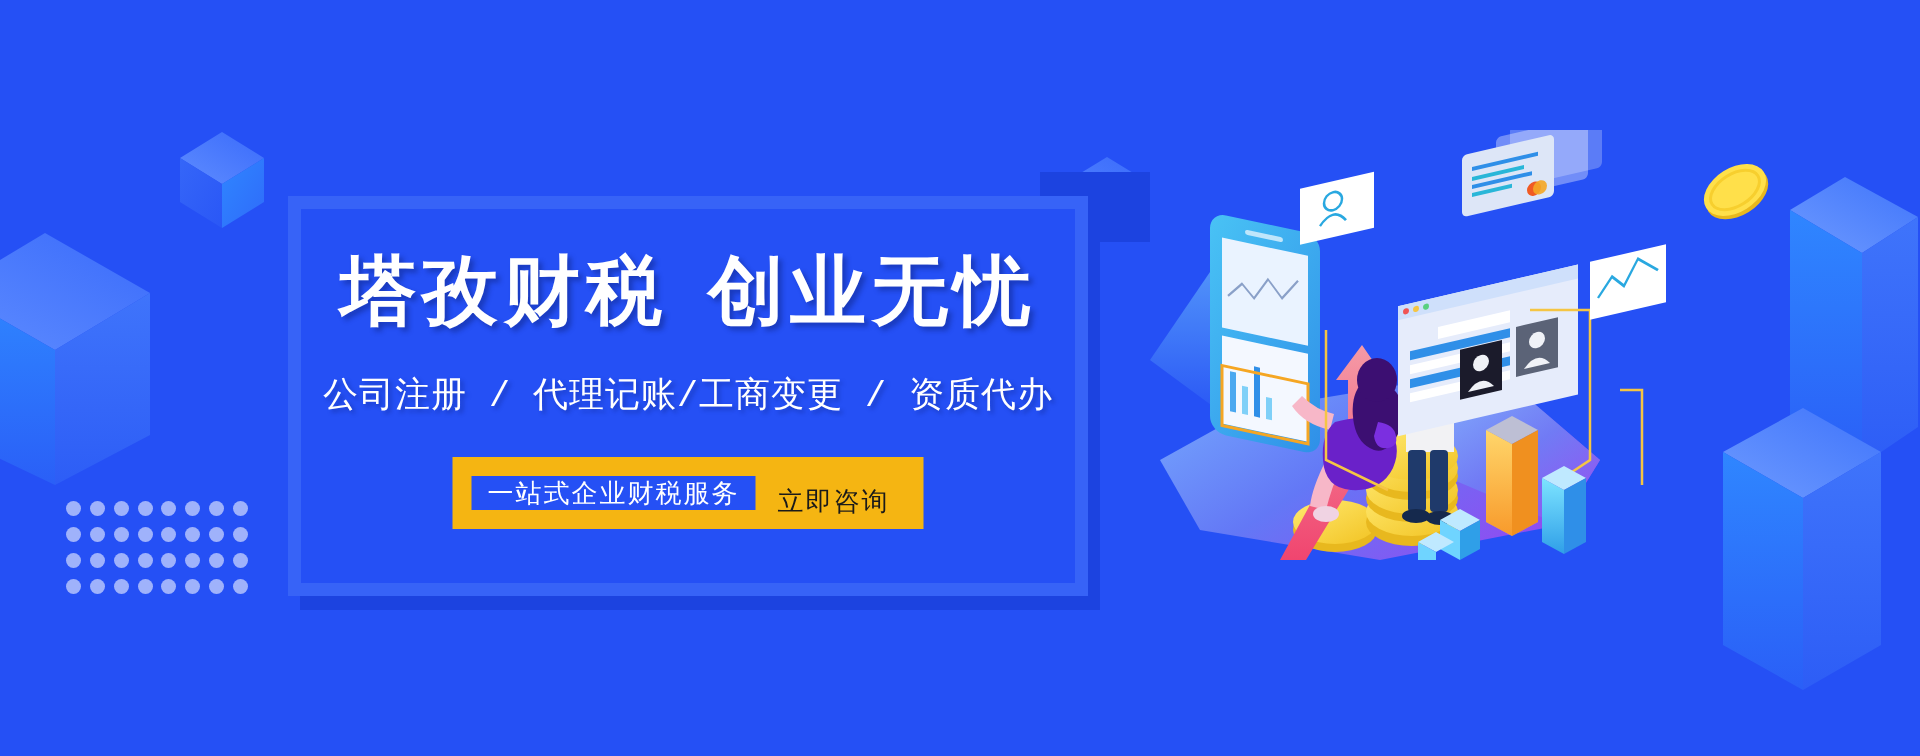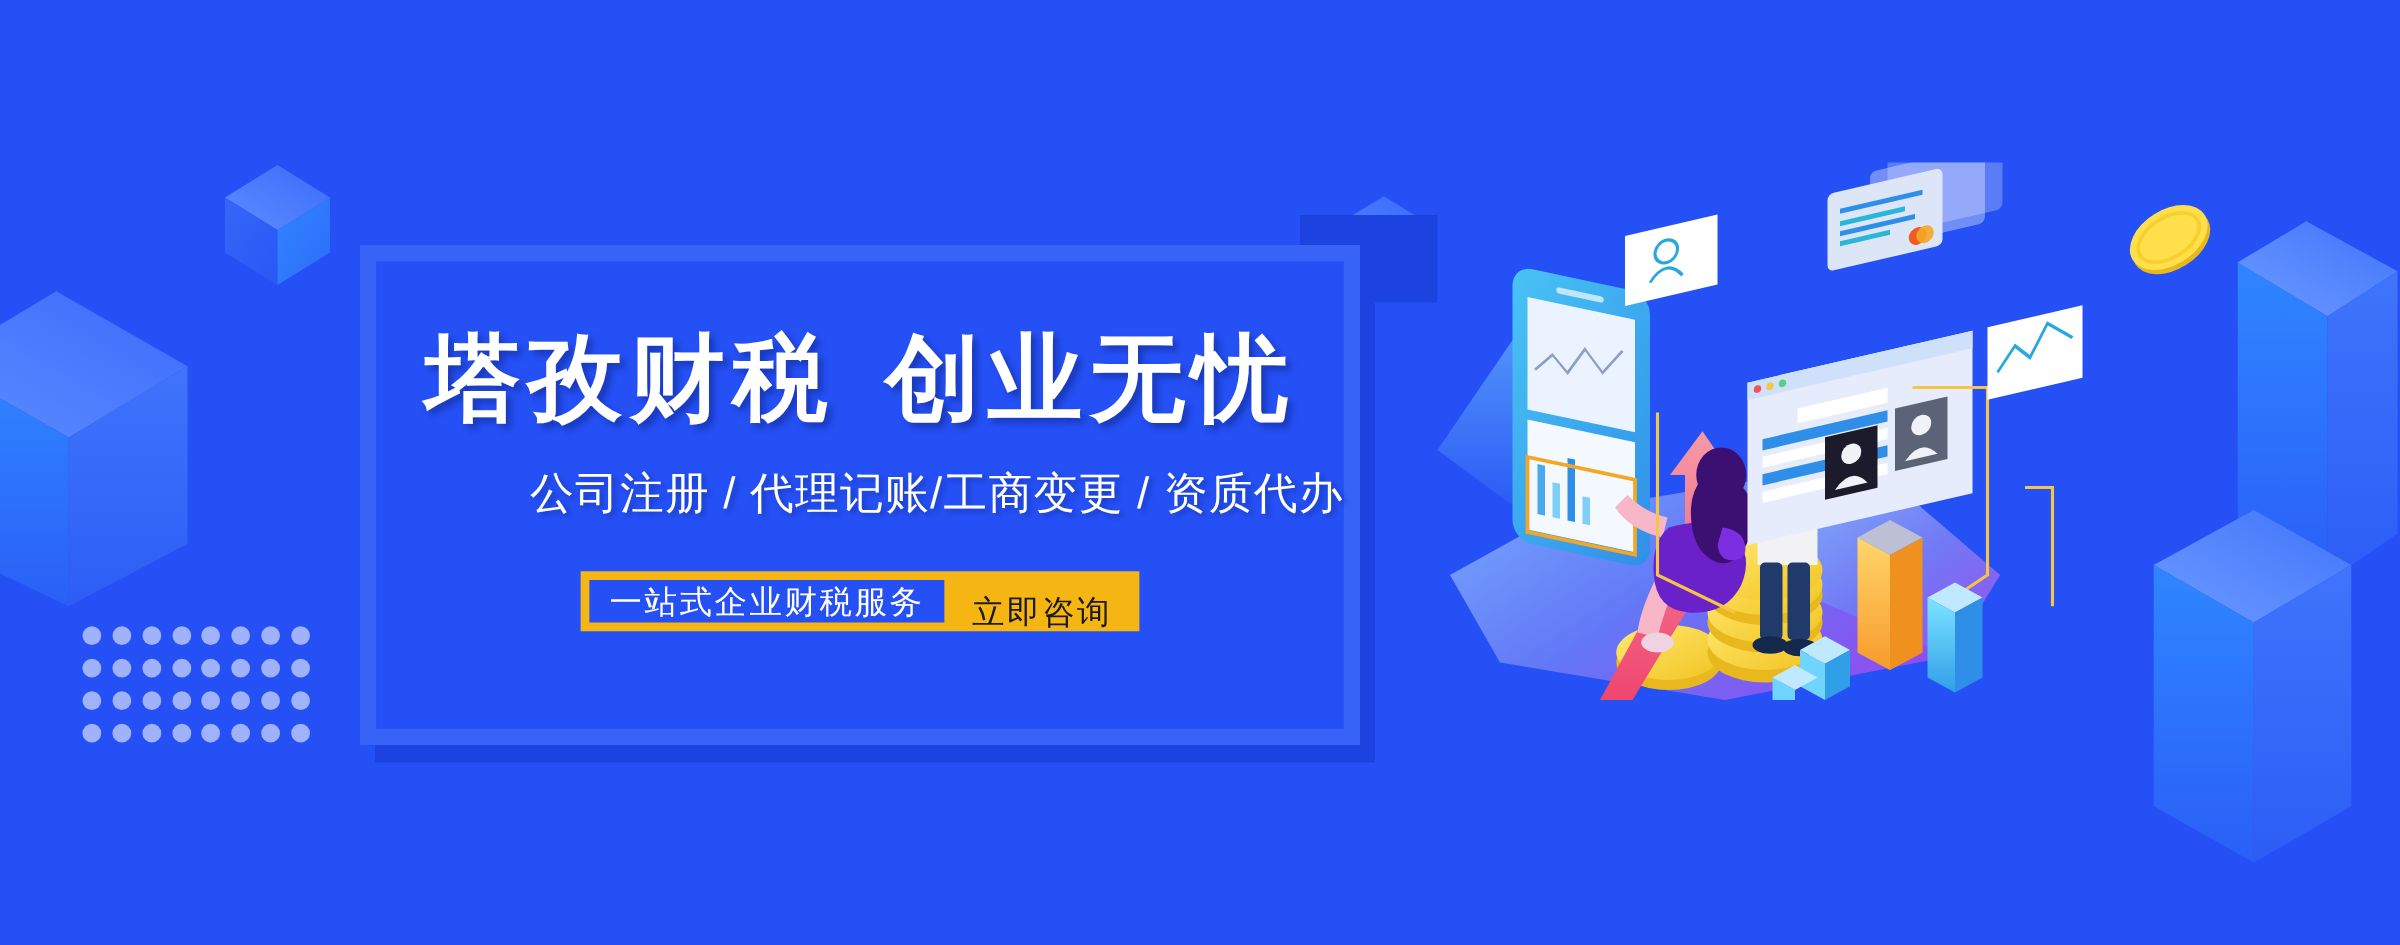--- a/index.html
+++ b/index.html
@@ -17,34 +17,35 @@
         display:grid;grid-template-columns:repeat(8,1fr);grid-template-rows:repeat(4,1fr);
         align-items:center;justify-items:center;}
   .dot{width:15px;height:15px;border-radius:50%;background:#9fb2fb;}
 
   
   .frame-shadow{position:absolute;left:300px;top:210px;width:800px;height:400px;background:#1c43e0;}
   .frame{position:absolute;left:288px;top:196px;width:800px;height:400px;border:13px solid #3763f7;box-sizing:border-box;background:#2550f5;}
   .frame-inner{position:absolute;left:0;top:0;right:0;bottom:0;}
 
   .headline{
-    position:absolute;left:0;right:0;top:44px;text-align:center;
+    position:absolute;left:0;right:0;top:32px;text-align:center;
     font-size:76px;font-weight:bold;color:#ffffff;letter-spacing:6px;
     text-shadow:4px 4px 5px rgba(10,30,120,.45);
     white-space:nowrap;
   }
   .headline .gap{display:inline-block;width:40px;}
   .subline{
-    position:absolute;left:0;right:0;top:162px;text-align:right;
+    position:absolute;left:0;right:0;top:162px;text-align:center;
     font-size:35px;color:#ffffff;letter-spacing:1px;white-space:nowrap;
     text-shadow:3px 3px 4px rgba(10,30,120,.40);
+    font-family:Liberation Mono, monospace;
   }
 
   .cta-row{position:absolute;left:50%;top:248px;transform:translateX(-50%);
-           display:flex;align-items:center;background:#f5b512;height:48px;padding:0;}
+           display:flex;align-items:center;background:#f5b512;height:48px;padding:12px;}
   .cta-tagline{
     background:#2550f5;color:#ffffff;font-size:26px;letter-spacing:2px;
     height:34px;line-height:34px;margin:7px 0 7px 7px;padding:0 16px;white-space:nowrap;
   }
   .cta-button{
     color:#1a1a1a;font-size:26px;letter-spacing:2px;font-weight:500;
     padding:0 22px;white-space:nowrap;height:32px;line-height:48px;cursor:pointer;
   }
 </style>
 </head>

